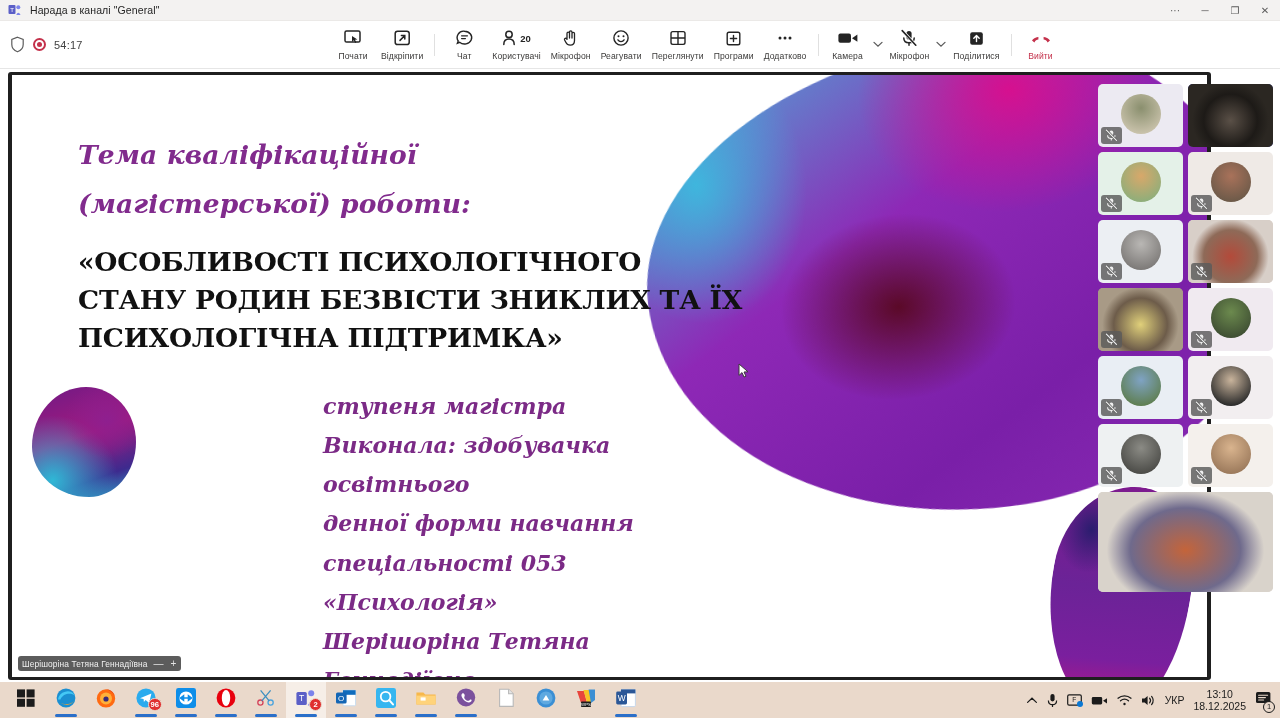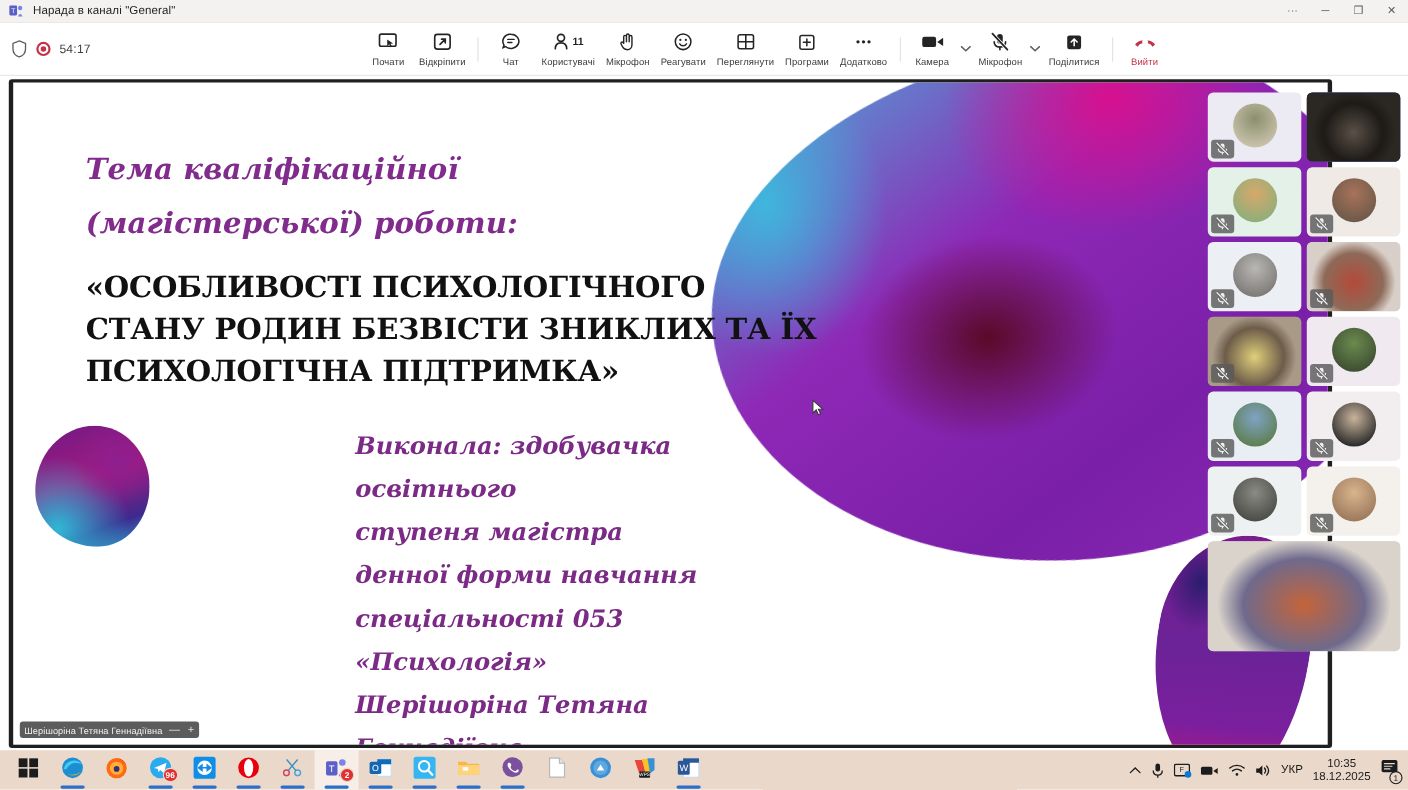--- a/index.html
+++ b/index.html
@@ -230,21 +230,21 @@
         </span>
         <span class="lbl">Чат</span>
       </div>
 
       <div class="tool">
         <span class="ico">
           <svg width="16" height="18" viewBox="0 0 16 18">
               <circle cx="7" cy="5.4" r="3.2" fill="none" stroke="#242424" stroke-width="1.5"></circle>
               <path d="M1.8 15.4 C1.8 11.6 4.2 10 7 10 C9.8 10 12.2 11.6 12.2 15.4" fill="none" stroke="#242424" stroke-width="1.5" stroke-linecap="round"></path>
             </svg>
-          <span class="cnt">11</span>
+          <span class="cnt">20</span>
         </span>
         <span class="lbl">Користувачі</span>
       </div>
 
       <div class="tool">
         <span class="ico">
           <svg width="17" height="18" viewBox="0 0 17 18">
               <path d="M5 10.4 V4.4 a1.25 1.25 0 0 1 2.5 0 V9 V3.2 a1.25 1.25 0 0 1 2.5 0 V9 V4.6 a1.25 1.25 0 0 1 2.5 0 V11.6 c0 2.6-1.7 4.6-4.3 4.6 -2.3 0-3.6-1.3-4.4-2.9 L2.6 11 a1.2 1.2 0 0 1 1.8-1.5 Z" fill="none" stroke="#242424" stroke-width="1.3" stroke-linejoin="round"></path>
             </svg>
         </span>
@@ -352,22 +352,22 @@
 
   <div class="stage">
     <div class="slide">
       <div class="blob-main"></div>
       <div class="blob-small"></div>
       <div class="blob-br"></div>
 
       <div class="s-topic">Тема кваліфікаційної (магістерської) роботи:</div>
       <div class="s-title">«ОСОБЛИВОСТІ ПСИХОЛОГІЧНОГО СТАНУ РОДИН БЕЗВІСТИ ЗНИКЛИХ ТА ЇХ ПСИХОЛОГІЧНА ПІДТРИМКА»</div>
       <div class="s-author">
+        <div class="tight">ступеня магістра</div>
         <div class="tight">Виконала: здобувачка освітнього</div>
-        <div class="tight">ступеня магістра</div>
         <div class="tight">денної форми навчання</div>
         <div class="tight">спеціальності 053 «Психологія»</div>
         <div class="tight">Шерішоріна Тетяна Геннадіївна</div>
       </div>
 
       <span class="cursor-arrow">
         <svg width="12" height="16" viewBox="0 0 12 16">
             <path d="M1 1 L1 12.4 L4 9.6 L6 14 L8 13.2 L6 9 L10 8.8 Z" fill="#fff" stroke="#3a3a3a" stroke-width="1"></path>
           </svg>
       </span>
@@ -689,21 +689,21 @@
           </svg>
       </span>
       <span class="tray-i">
         <svg width="15" height="13" viewBox="0 0 15 13">
             <path d="M1 4.6 H3.6 L6.6 2 V11 L3.6 8.4 H1 Z" fill="#1c1c1c"></path>
             <path d="M8.6 4.2 A3.6 3.6 0 0 1 8.6 8.8 M10.6 2.4 A6.6 6.6 0 0 1 10.6 10.6" fill="none" stroke="#1c1c1c" stroke-width="1.2" stroke-linecap="round"></path>
           </svg>
       </span>
       <span class="lang">УКР</span>
       <div class="clock">
-        <div>10:35</div>
+        <div>13:10</div>
         <div>18.12.2025</div>
       </div>
       <span class="notif">
         <svg width="17" height="15" viewBox="0 0 17 15">
             <rect x="1" y="1" width="14.4" height="11" rx="1.6" fill="#1c1c1c"></rect>
             <path d="M3.6 4.2 H12.6 M3.6 6.6 H10.4 M3.6 9 H8.6" stroke="#ead9cb" stroke-width="1.1" stroke-linecap="round"></path>
           </svg>
         <span class="nb">1</span>
       </span>
     </div>

